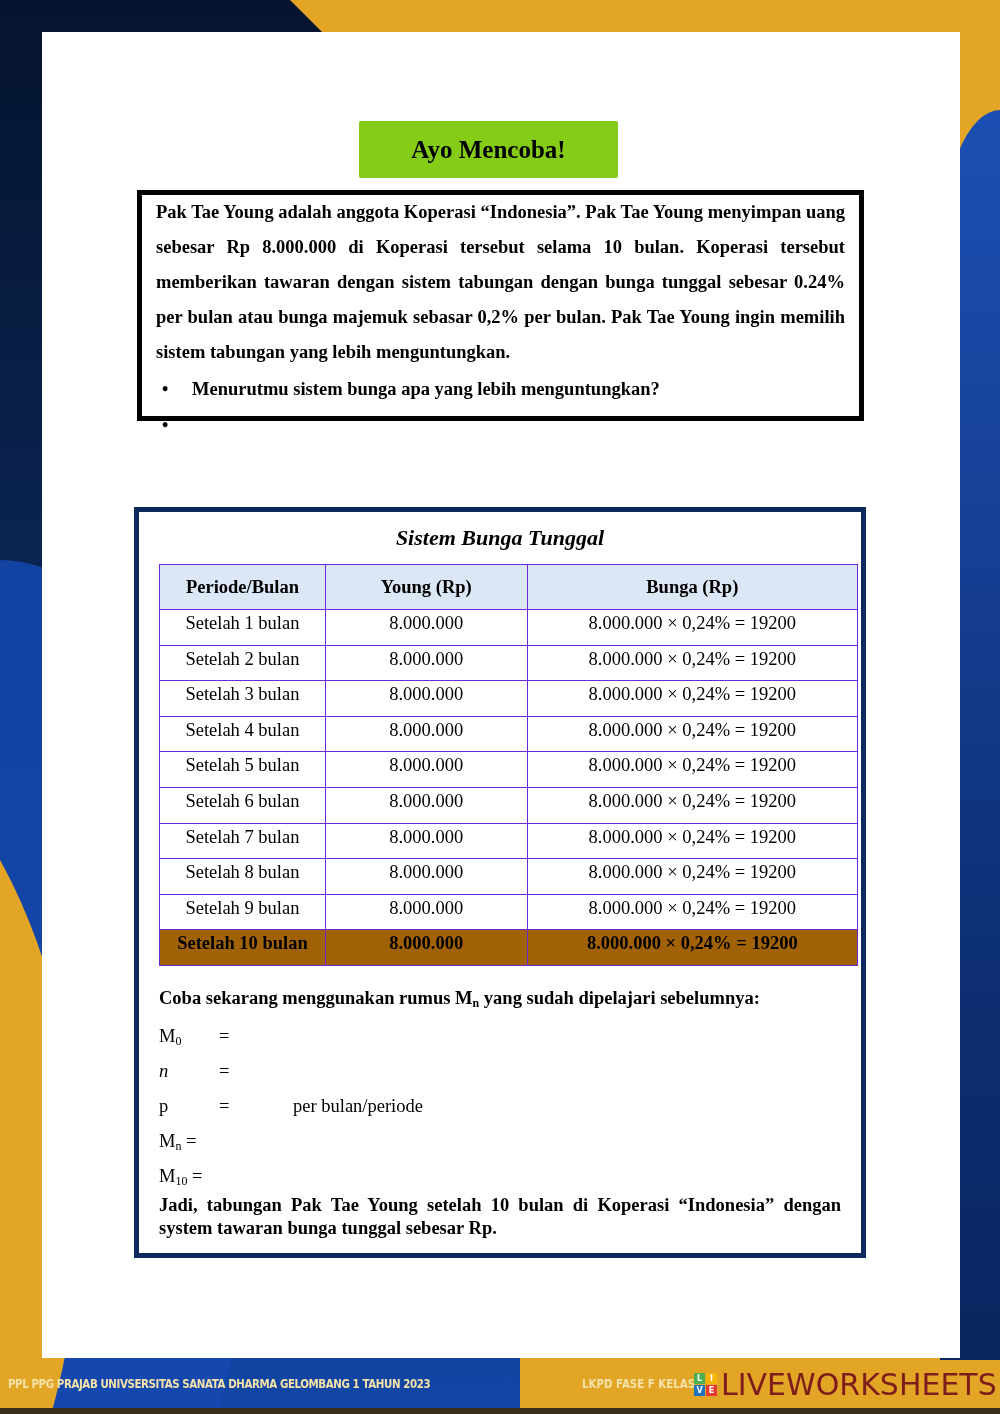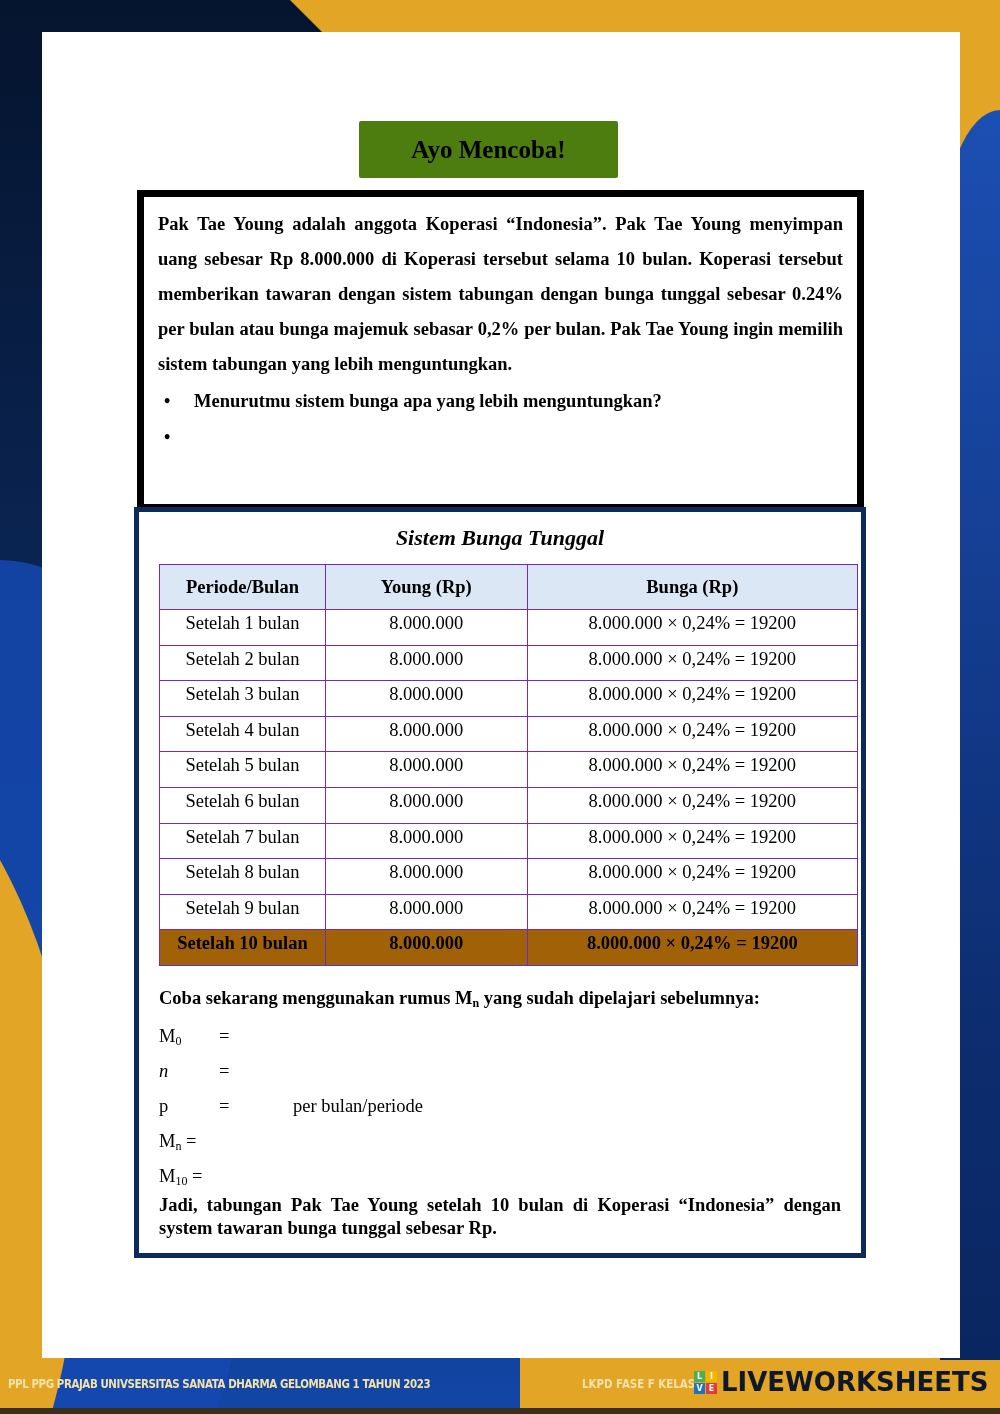--- a/index.html
+++ b/index.html
@@ -40,29 +40,29 @@
   .bg-footer-dark {
     position: absolute; left: 0; bottom: 0; width: 1000px; height: 6px; background: #3a2f1a;
   }
   
   .sheet {
     position: absolute; left: 42px; top: 32px; width: 918px; height: 1326px;
     background: #ffffff;
   }
   .title-badge {
     position: absolute; left: 359px; top: 121px; width: 259px; height: 57px;
-    background: #4d7c0f;
+    background: #84cc16;
     border-radius: 2px;
     display: flex; align-items: center; justify-content: center;
     font-weight: bold; font-size: 25px;
   }
   .problem-box {
-    position: absolute; left: 137px; top: 190px; width: 727px; height: 321px;
-    border: 7px solid #000000;
-    padding: 10px 14px 0 14px;
+    position: absolute; left: 137px; top: 190px; width: 727px; height: 231px;
+    border: 5px solid #000000;
+    padding: 0 14px 0 14px;
     font-weight: bold; font-size: 18.5px; line-height: 35px;
     text-align: justify;
   }
   .problem-box p { text-align: justify; }
   .problem-box ul { list-style: none; margin-top: 1px; }
   .problem-box li {
     position: relative; padding-left: 36px; line-height: 36px; text-align: justify;
   }
   .problem-box li .bullet {
     position: absolute; left: 6px; top: 0; font-size: 18px;
@@ -114,21 +114,21 @@
     position: absolute; left: 694px; top: 1367px; display: flex; align-items: center;
   }
   .lw-grid {
     display: grid; grid-template-columns: 11px 11px; grid-template-rows: 11px 11px; gap: 1px; margin-right: 4px;
   }
   .lw-grid span {
     font-family: "DejaVu Sans", sans-serif; font-weight: bold; font-size: 8px; color: #fff;
     display: flex; align-items: center; justify-content: center;
   }
   .lw-text {
-    font-family: "DejaVu Sans", sans-serif; font-weight: bold; font-size: 26px; color: #0f172a;
+    font-family: "DejaVu Sans", sans-serif; font-weight: normal; font-size: 30px; color: #7f1d1d;
     letter-spacing: 0px;
   }
 </style>
 </head>
 <body>
 
 <div class="bg-layer">
   <div class="bg-navy-left"></div>
   <div class="bg-blue-curve-left"></div>
   <div class="bg-gold-curve-left"></div>

